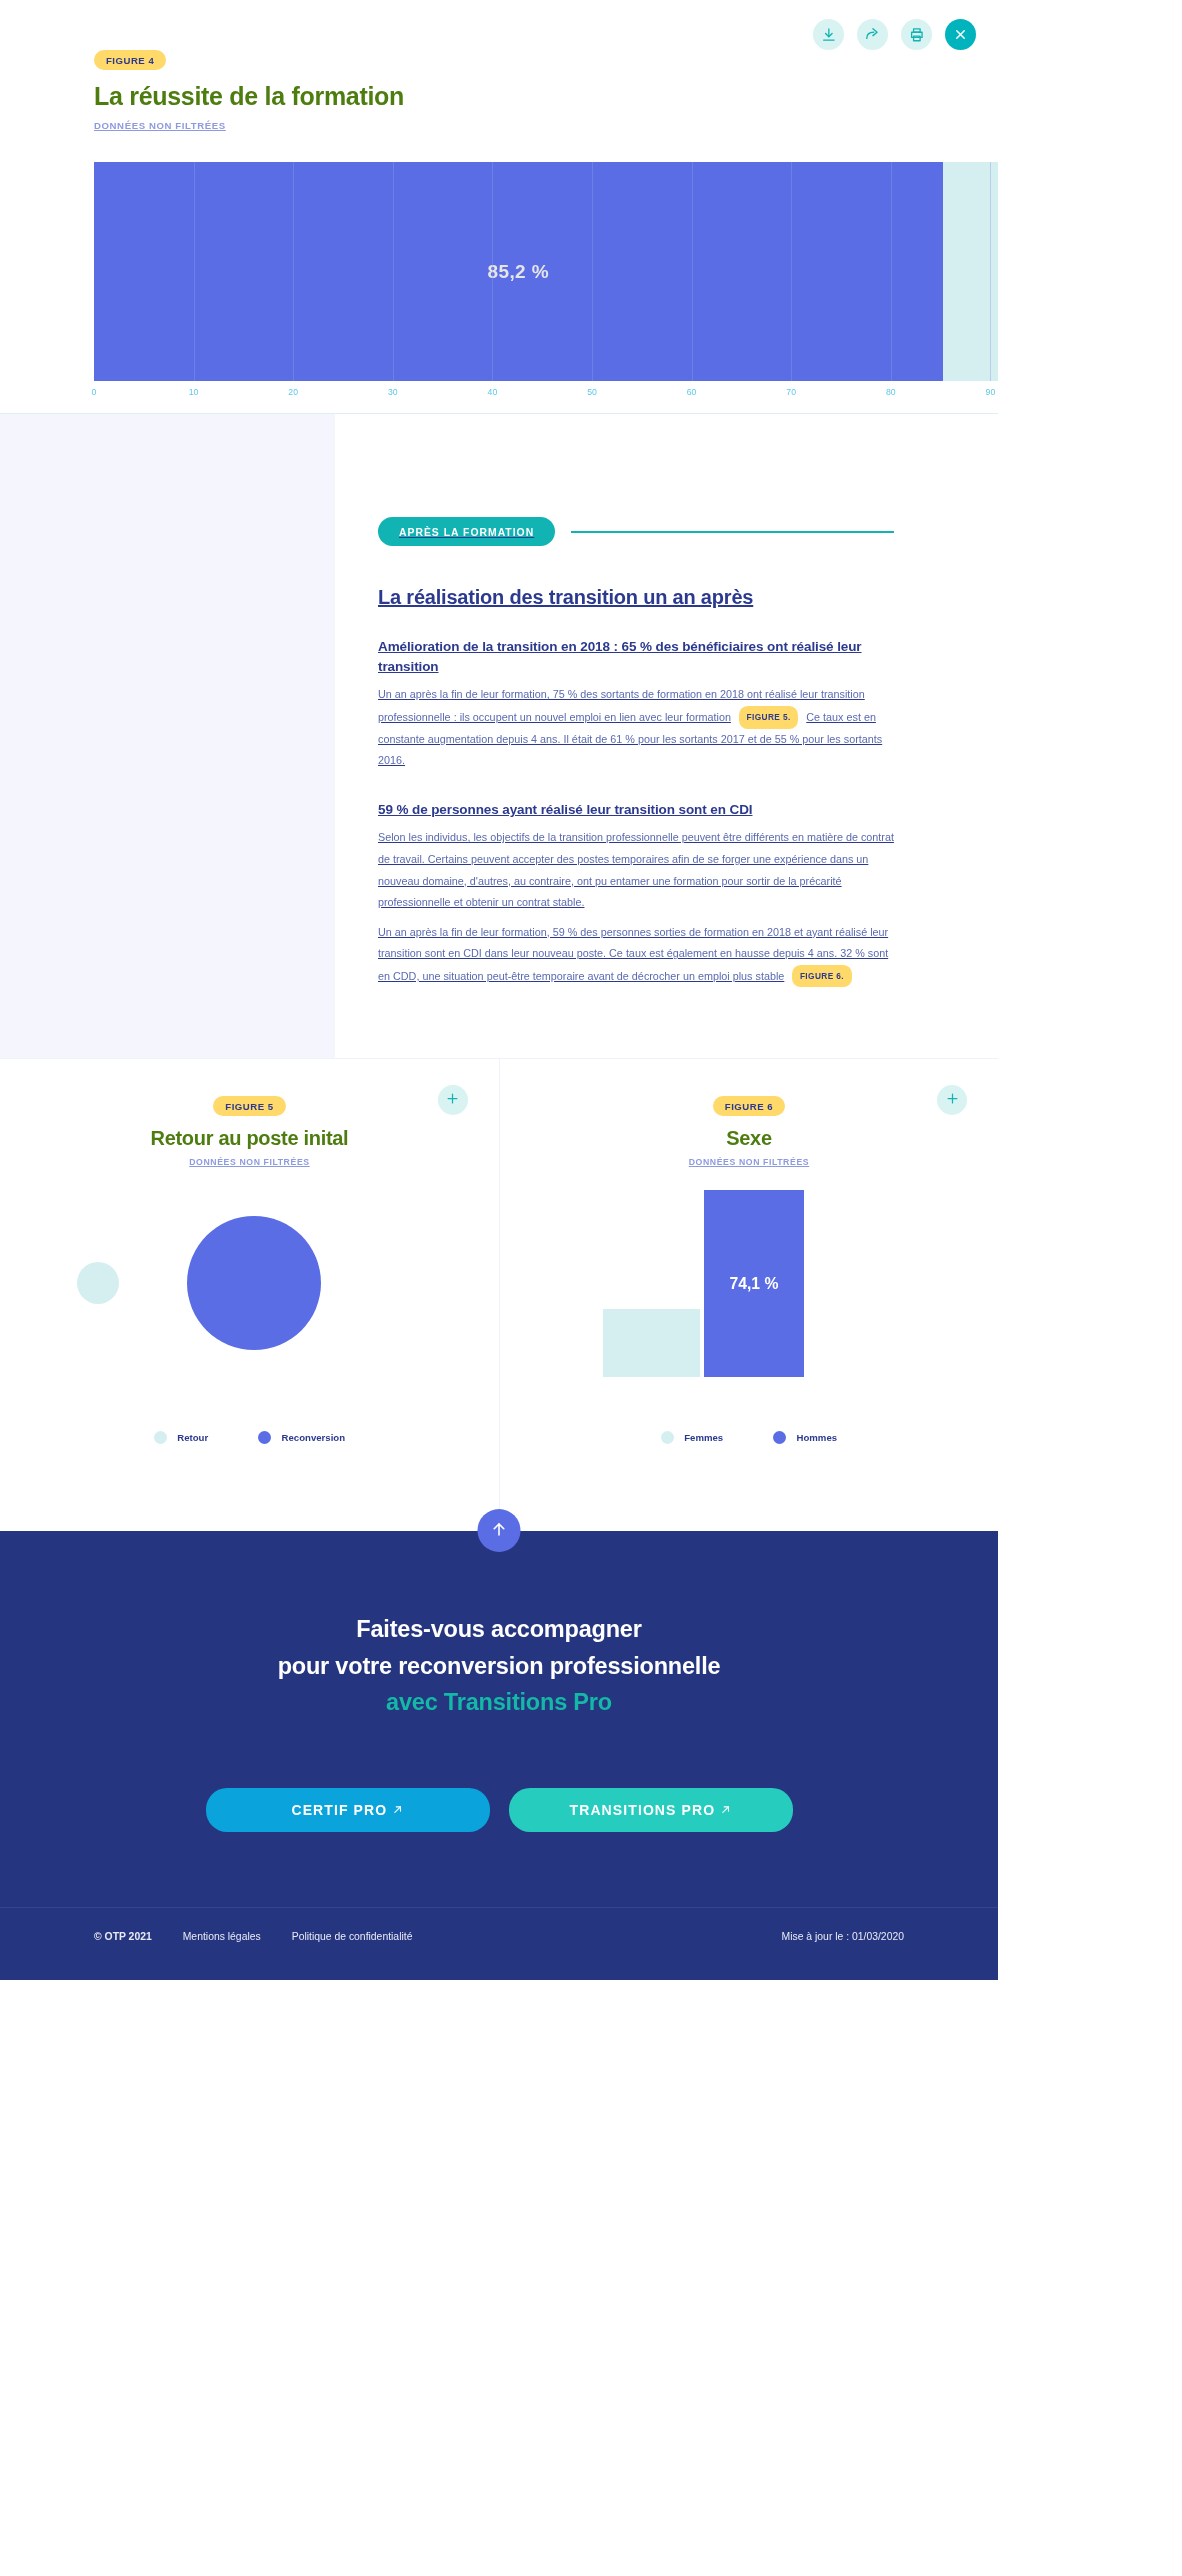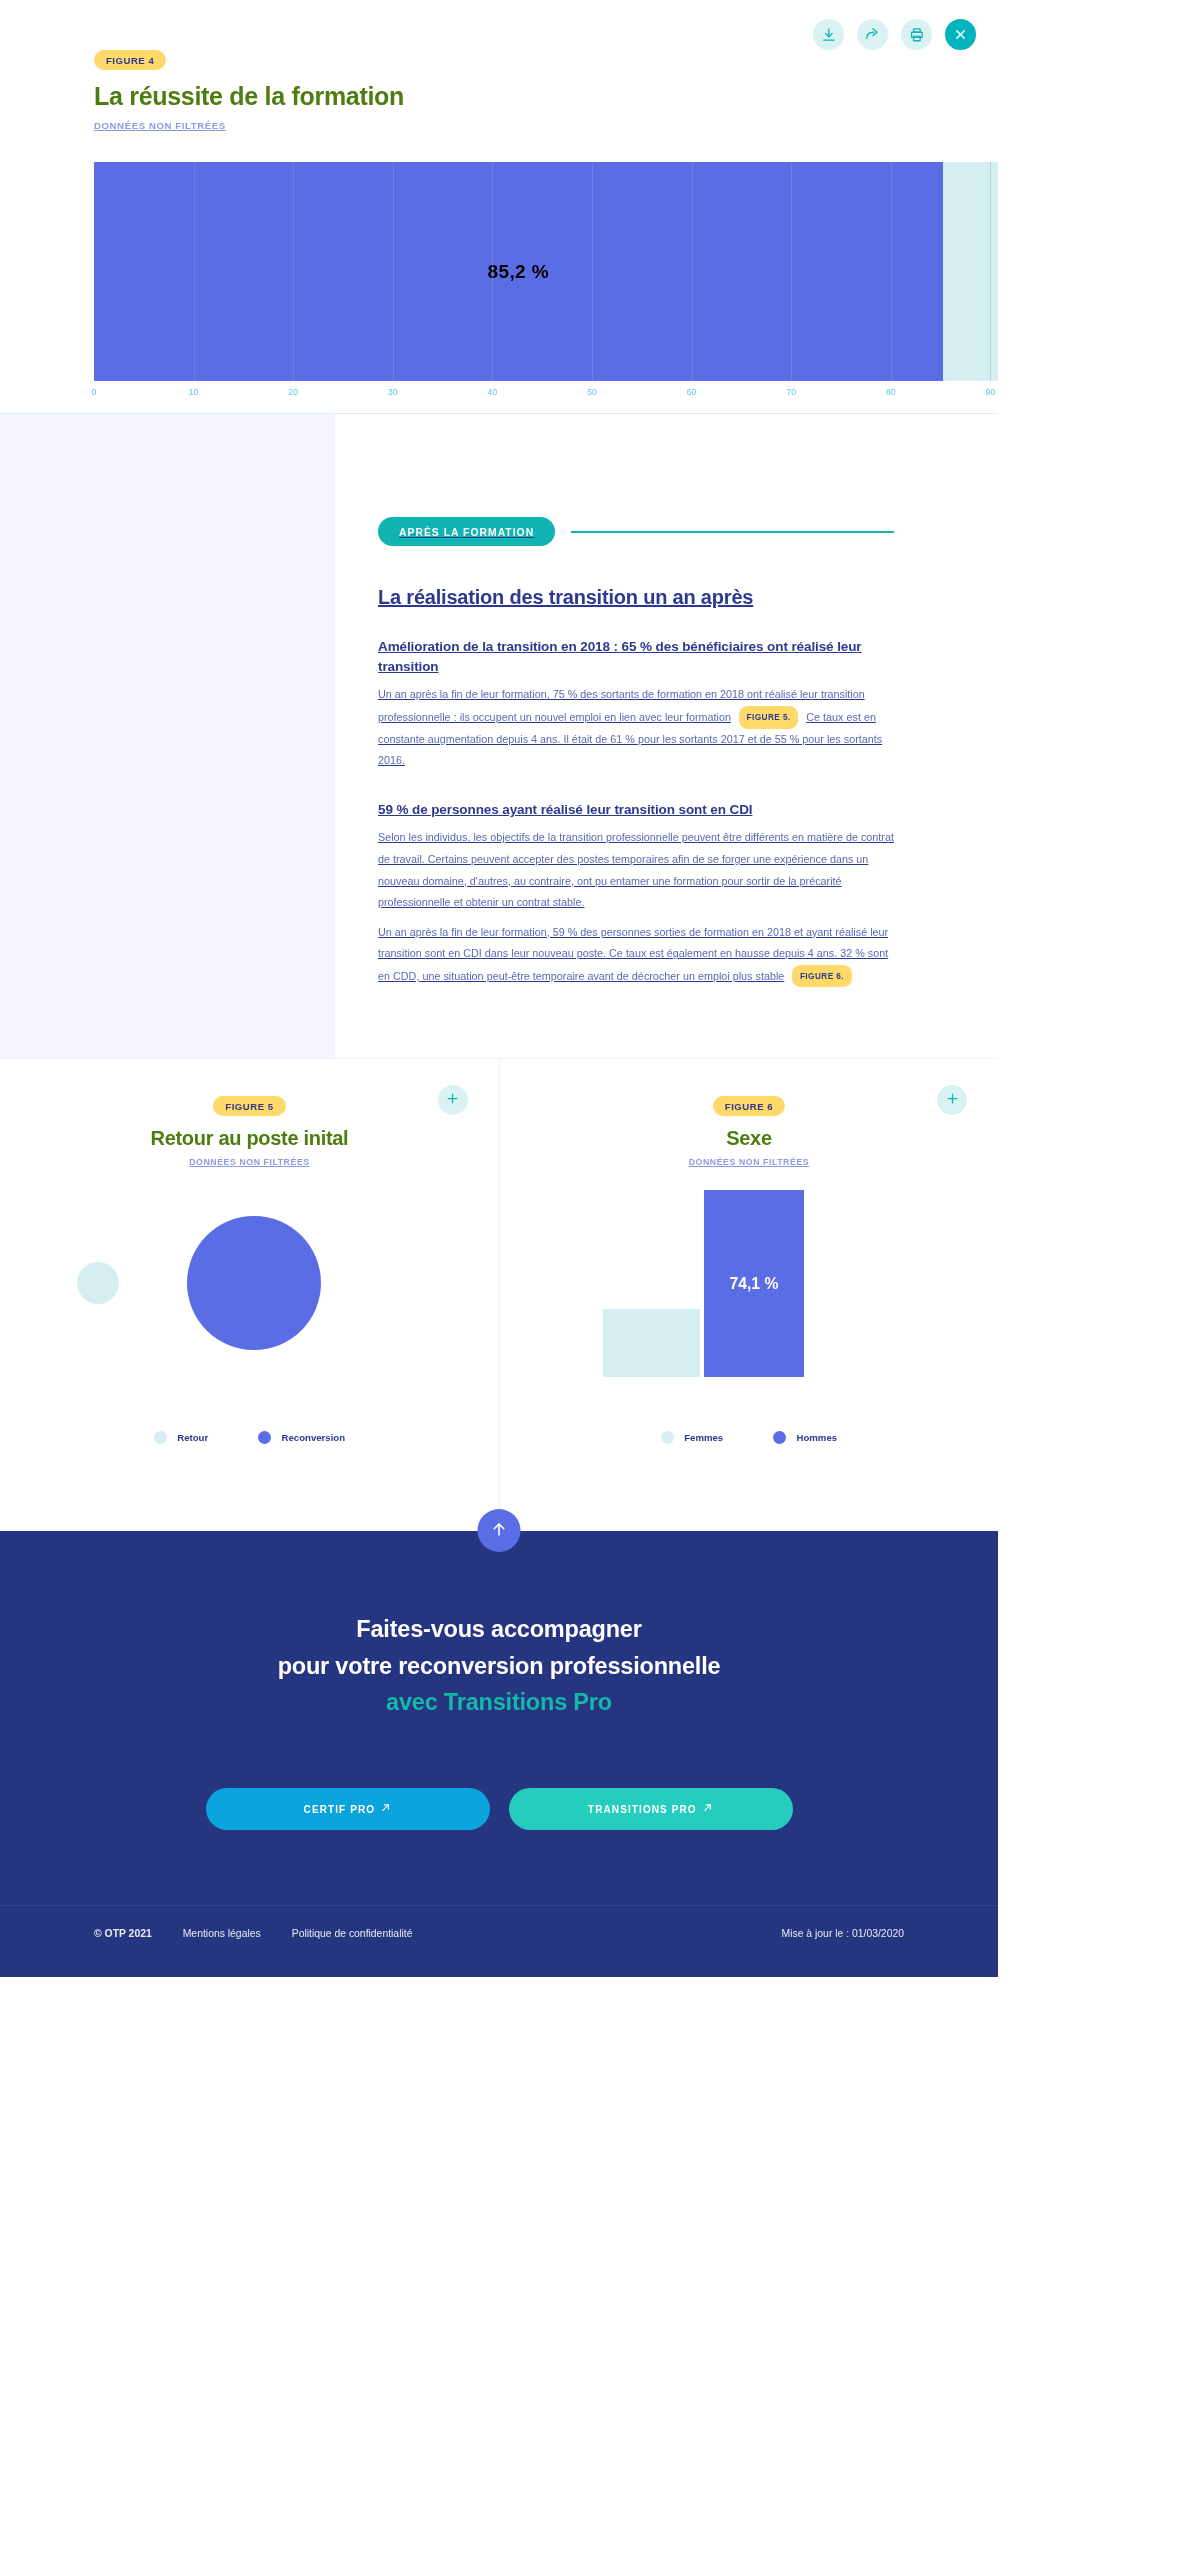--- a/index.html
+++ b/index.html
@@ -54,21 +54,21 @@
   .fig4-chart { margin: 30px 0 0 94px; width: 996px; position: relative; }
   .bar-track {
     position: relative; height: 219px;
     background: #d5eff0; overflow: hidden;
   }
   .bar-fill {
     position: absolute; left: 0; top: 0; bottom: 0;
     background: #5a6de4;
     display: flex; align-items: center; justify-content: center;
   }
-  .bar-value { color: #000000; font-size: 19px; font-weight: bold; letter-spacing: 0.4px; }
+  .bar-value { color: #e5e5e5; font-size: 19px; font-weight: bold; letter-spacing: 0.4px; }
   .gridlines { position: absolute; inset: 0; pointer-events: none; }
   .gridlines span {
     position: absolute; top: 0; bottom: 0; width: 0.9px;
     background: rgba(130,160,230,.40);
   }
   .axis { position: relative; height: 26px; margin-top: 6px; }
   .axis span {
     position: absolute; top: 0;
     font-size: 8.7px; color: #5bc8e8; transform: translateX(-50%);
   }
@@ -160,21 +160,21 @@
   }
   .cta h2 {
     color: #fff; font-size: 23.5px; font-weight: bold; line-height: 1.55;
     letter-spacing: -0.2px;
   }
   .cta h2 .accent { color: #14b8a6; }
   .cta-buttons { display: flex; justify-content: center; gap: 19px; margin-top: 68px; }
   .cta-btn {
     border: none; cursor: pointer;
     border-radius: 21px; padding: 14px 35px;
-    color: #fff; font-size: 10px; font-weight: bold; letter-spacing: 1.1px;
+    color: #fff; font-size: 14px; font-weight: bold; letter-spacing: 1.1px;
     display: inline-flex; align-items: center; gap: 5px;
     font-family: inherit;
   }
   .cta-btn.blue { background: #0aa3dc; min-width: 284px; justify-content: center; }
   .cta-btn.teal { background: #26cdbf; min-width: 284px; justify-content: center; }
 
   
   .footer {
     background: #26357f; padding: 22.6px 94px 38px;
     display: flex; align-items: center; justify-content: space-between;

